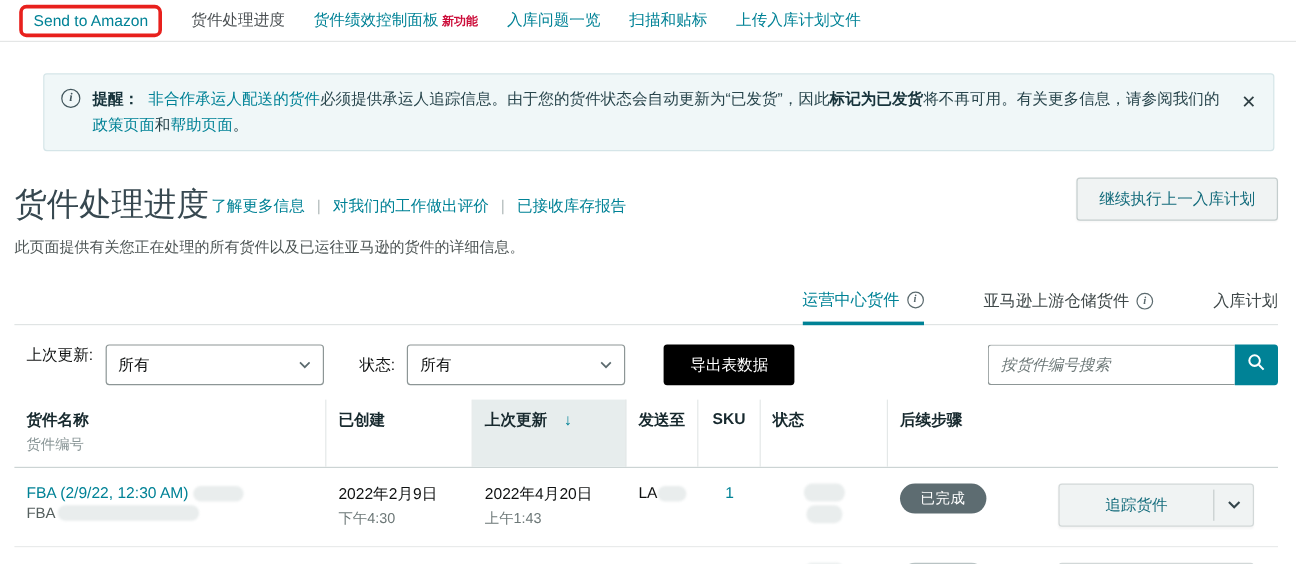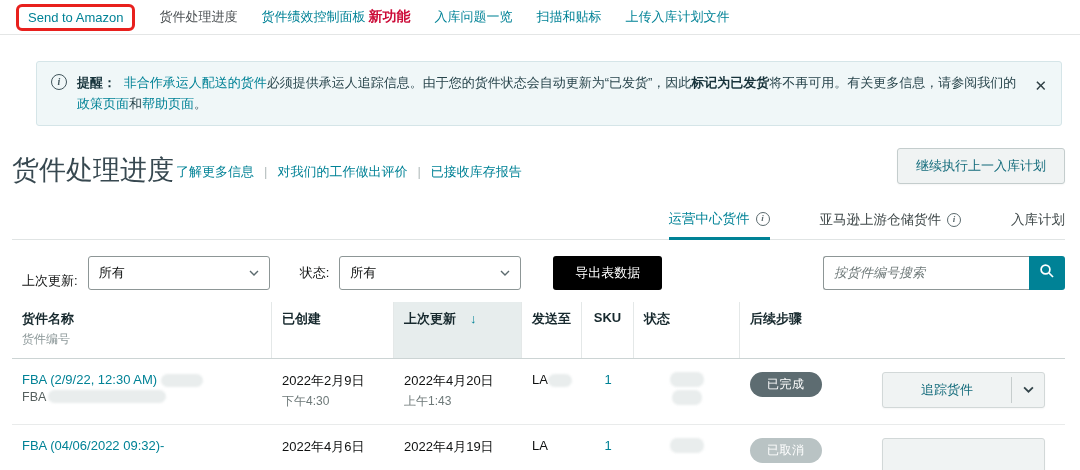--- a/index.html
+++ b/index.html
@@ -5,21 +5,21 @@
   * { box-sizing: border-box; margin: 0; padding: 0; }
   html,body { width:1080px; height:470px; overflow:hidden; background:#fff;
     font-family:"Liberation Sans","DejaVu Sans",sans-serif; color:#0f1111; }
 
   
   .topnav { display:flex; align-items:center; gap:24px; padding:8px 14px 8px 16px;
     border-bottom:1px solid #e4e6e6; font-size:13px; }
   .nav-item { color:#008296; cursor:pointer; white-space:nowrap; }
   .nav-item.current { color:#4a4f52; }
   .nav-hl { border:3px solid #e8201d; border-radius:6px; padding:3px 9px; margin:-6px 0; }
-  .new-badge { color:#cc0c39; font-size:14px; font-weight:bold; margin-left:3px; }
+  .new-badge { color:#cc0c39; font-size:10px; font-weight:bold; margin-left:3px; }
 
   
   .banner { margin:26px 18px 0 36px; background:#f0f7f8; border:1px solid #d5e5e8;
     border-radius:3px; padding:10px 12px 10px 14px; display:flex; gap:10px; font-size:13px;
     color:#28454c; line-height:1.65; }
   .info-circle { flex:0 0 auto; width:16px; height:16px; border:1.5px solid #41555c; border-radius:50%;
     color:#41555c; font-size:10px; font-weight:bold; font-style:italic; text-align:center;
     line-height:13px; margin-top:2px; font-family:"Liberation Serif","DejaVu Serif",serif; }
   .banner-text { flex:1; }
   .banner a, .tlink { color:#008296; text-decoration:none; cursor:pointer; }
@@ -38,21 +38,21 @@
   .subtitle { margin-top:14px; font-size:12.5px; color:#4c5454; }
 
   
   .tabs { margin-top:26px; display:flex; gap:50px; border-bottom:1px solid #e0e4e4; padding-left:12px;justify-content:flex-end; }
   .tab { font-size:13.5px; color:#3f4849; padding-bottom:9px; display:flex; align-items:center; gap:6px; cursor:pointer; }
   .tab.active { color:#008296; border-bottom:3px solid #008296; margin-bottom:-1px; }
   .tab .info-circle { width:14px; height:14px; line-height:11px; font-size:9px; margin-top:0;
     border-color:#5b6a6e; color:#5b6a6e; }
 
   
-  .filter-bar { margin-top:16px; display:flex; align-items:flex-end; font-size:13px; padding-left:10px; }
+  .filter-bar { margin-top:16px; display:flex; align-items:flex-start; font-size:13px; padding-left:10px; }
   .filter-label { margin-right:10px; color:#0f1111; }
   .select { width:182px; height:34px; border:1px solid #8d9696; border-radius:3px; background:#fff;
     display:flex; align-items:center; padding:0 10px; cursor:pointer; }
   .select .val { flex:1; color:#0f1111; }
   .chev { width:10px; height:10px; flex:0 0 auto; }
   .chev svg { display:block; }
   .group2 { margin-left:30px; display:flex; align-items:center; }
   .export-btn { margin-left:32px; background:#000000; color:#fff; border:none; border-radius:3px;
     height:34px; padding:0 22px; font-size:13px; cursor:pointer; }
   .search-wrap { margin-left:auto; display:flex; }
@@ -120,20 +120,21 @@
     <h1 class="page-title">货件处理进度</h1>
     <div class="title-links">
       <a class="tlink">了解更多信息</a>
       <span class="sep">|</span>
       <a class="tlink">对我们的工作做出评价</a>
       <span class="sep">|</span>
       <a class="tlink">已接收库存报告</a>
     </div>
     <button class="resume-btn">继续执行上一入库计划</button>
   </div>
+  <p class="subtitle">此页面提供有关您正在处理的所有货件以及已运往亚马逊的货件的详细信息。</p>
 
   <div class="tabs">
     <div class="tab active">
       <span>运营中心货件</span>
       <span class="info-circle">i</span>
     </div>
     <div class="tab">
       <span>亚马逊上游仓储货件</span>
       <span class="info-circle">i</span>
     </div>

